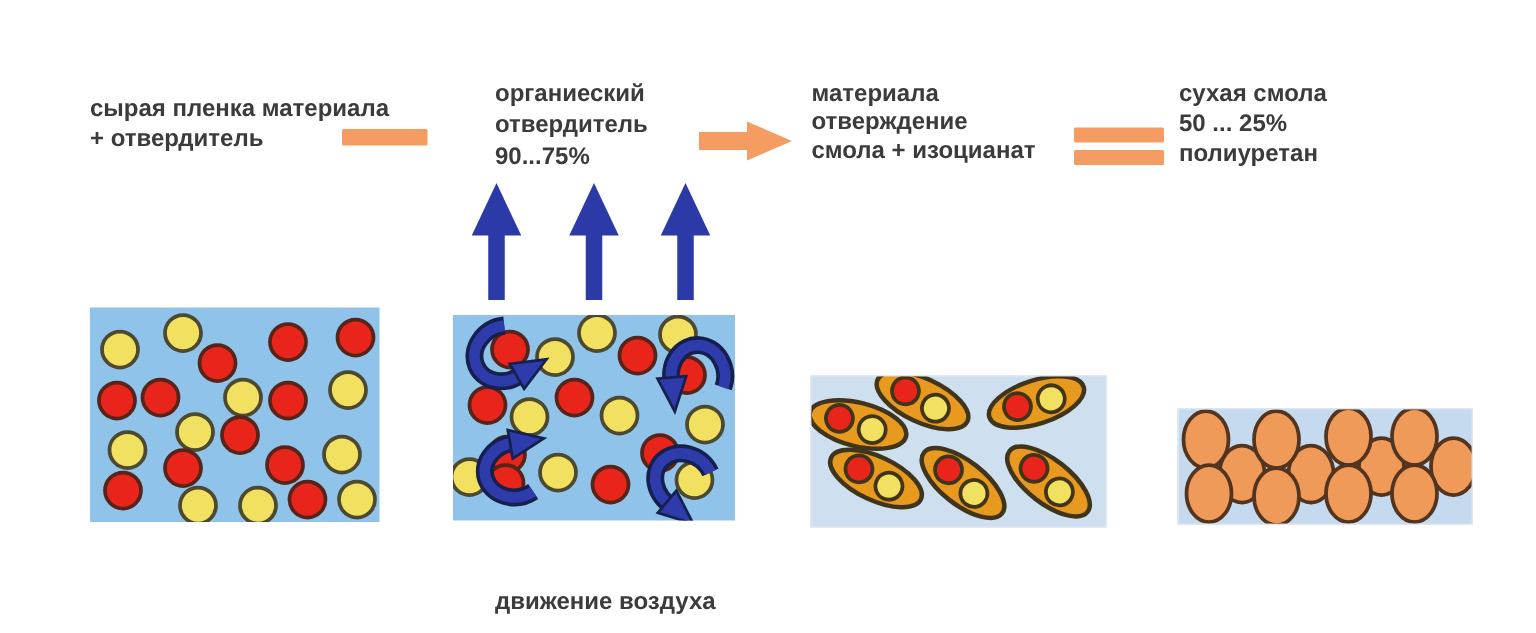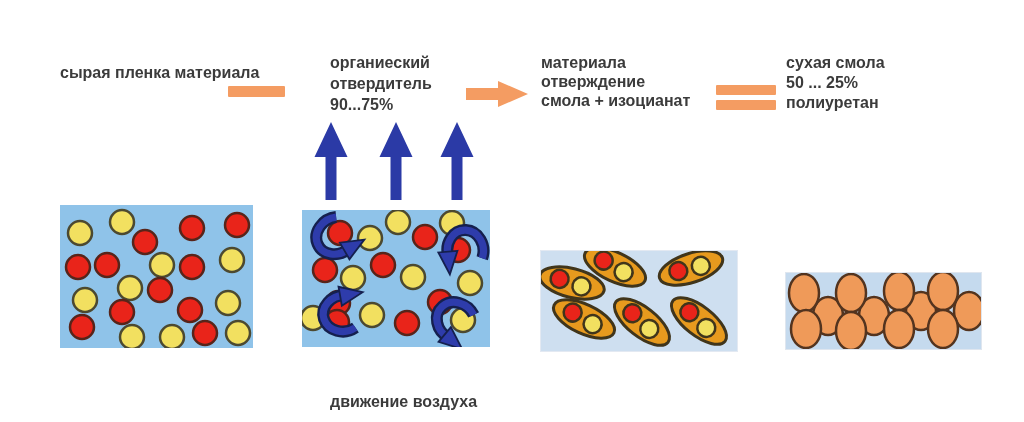--- a/index.html
+++ b/index.html
@@ -19,20 +19,21 @@
   .bg-coal{background:#CEDFF0;border:1px solid #e3e9f2;}
   .bg-dry{background:#C5DAEE;border:1px solid #dfe6ef;}
 </style>
 </head>
 <body>
 
 <div class="canvas">
 
   <div class="label" style="left:60px;top:63px">
     <div>сырая пленка материала</div>
+    <div>+ отвердитель</div>
   </div>
 
   <div class="label lh21" style="left:330px;top:52px">
     <div>органиеский</div>
     <div>отвердитель</div>
     <div>90...75%</div>
   </div>
 
   <div class="label lh19" style="left:541px;top:53px">
     <div>материала</div>

